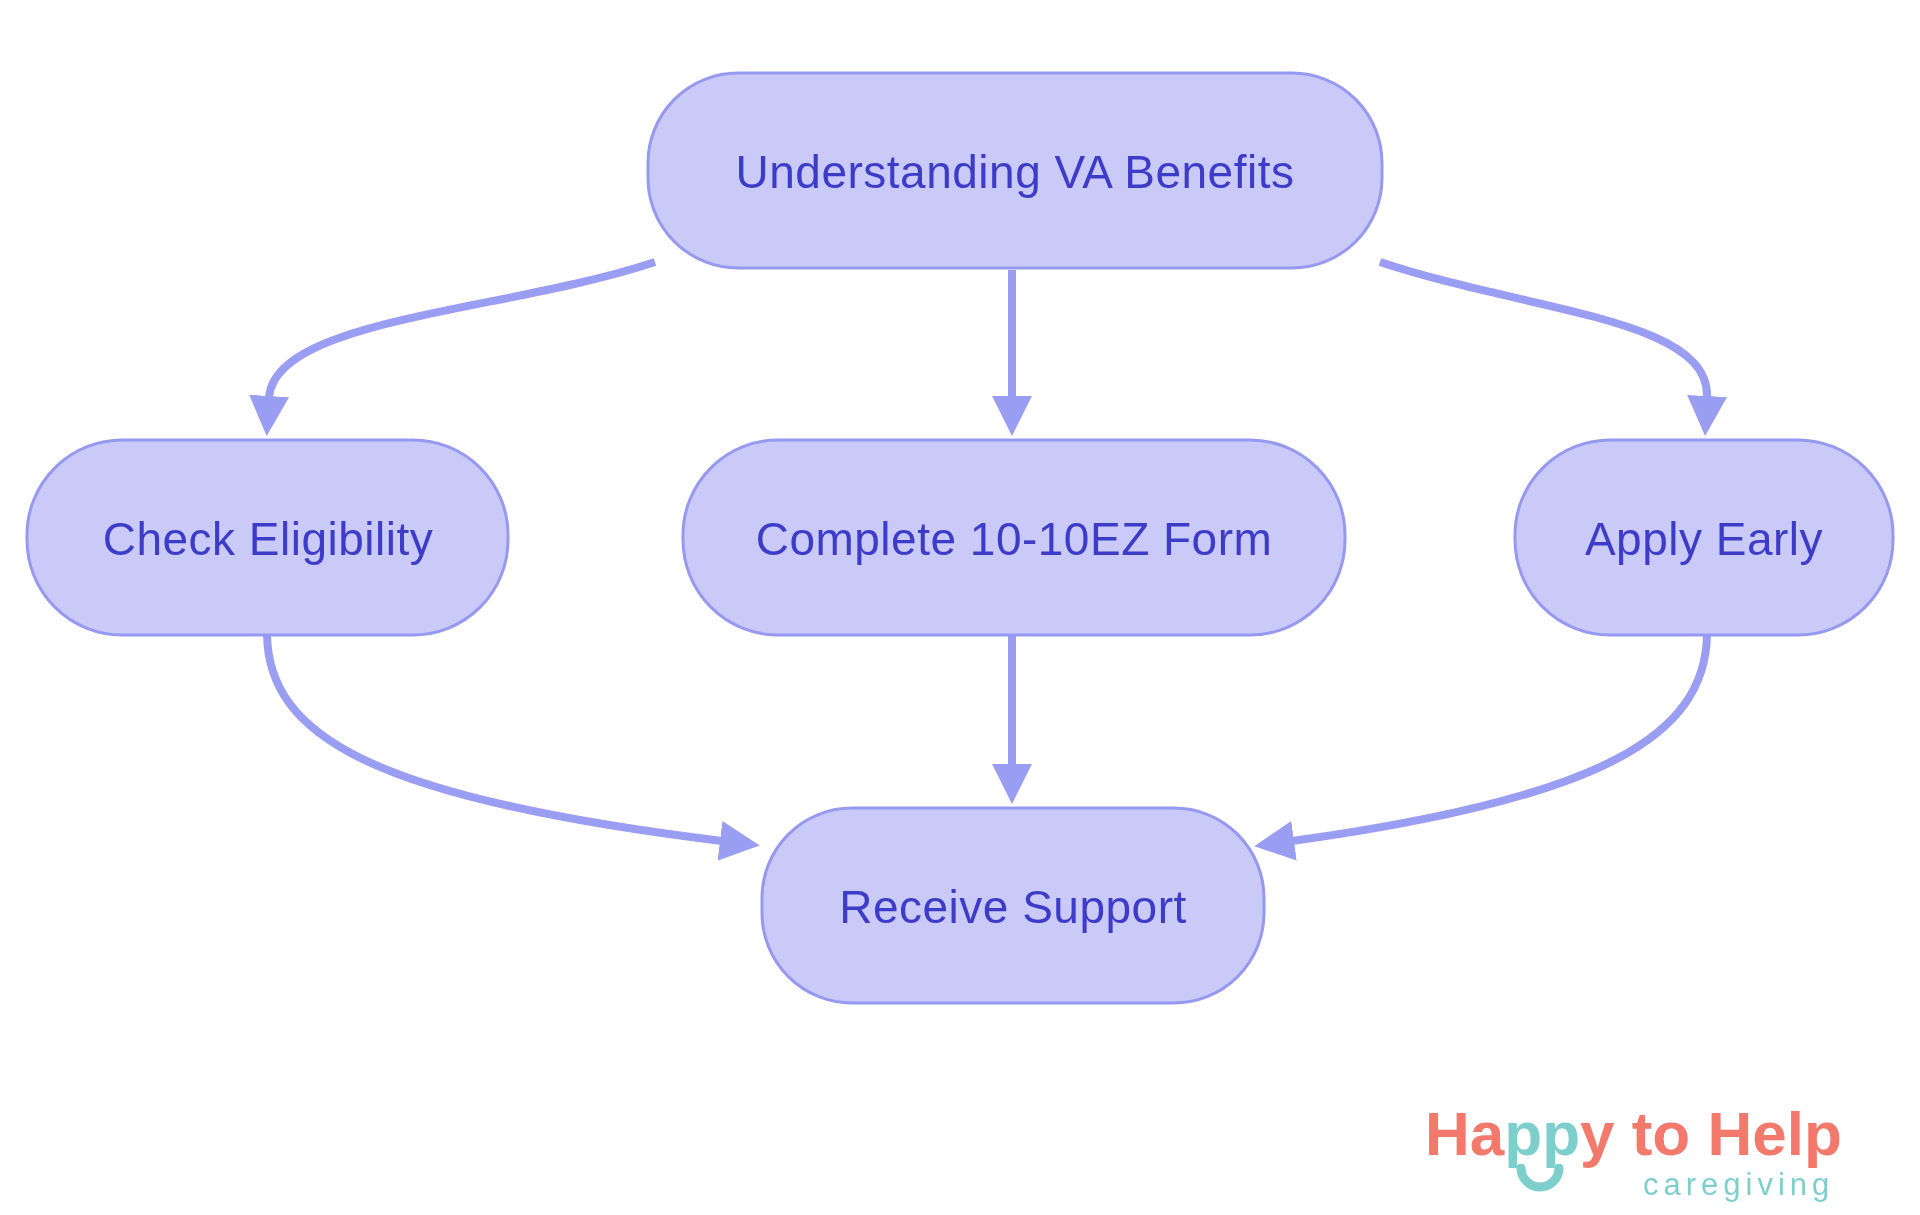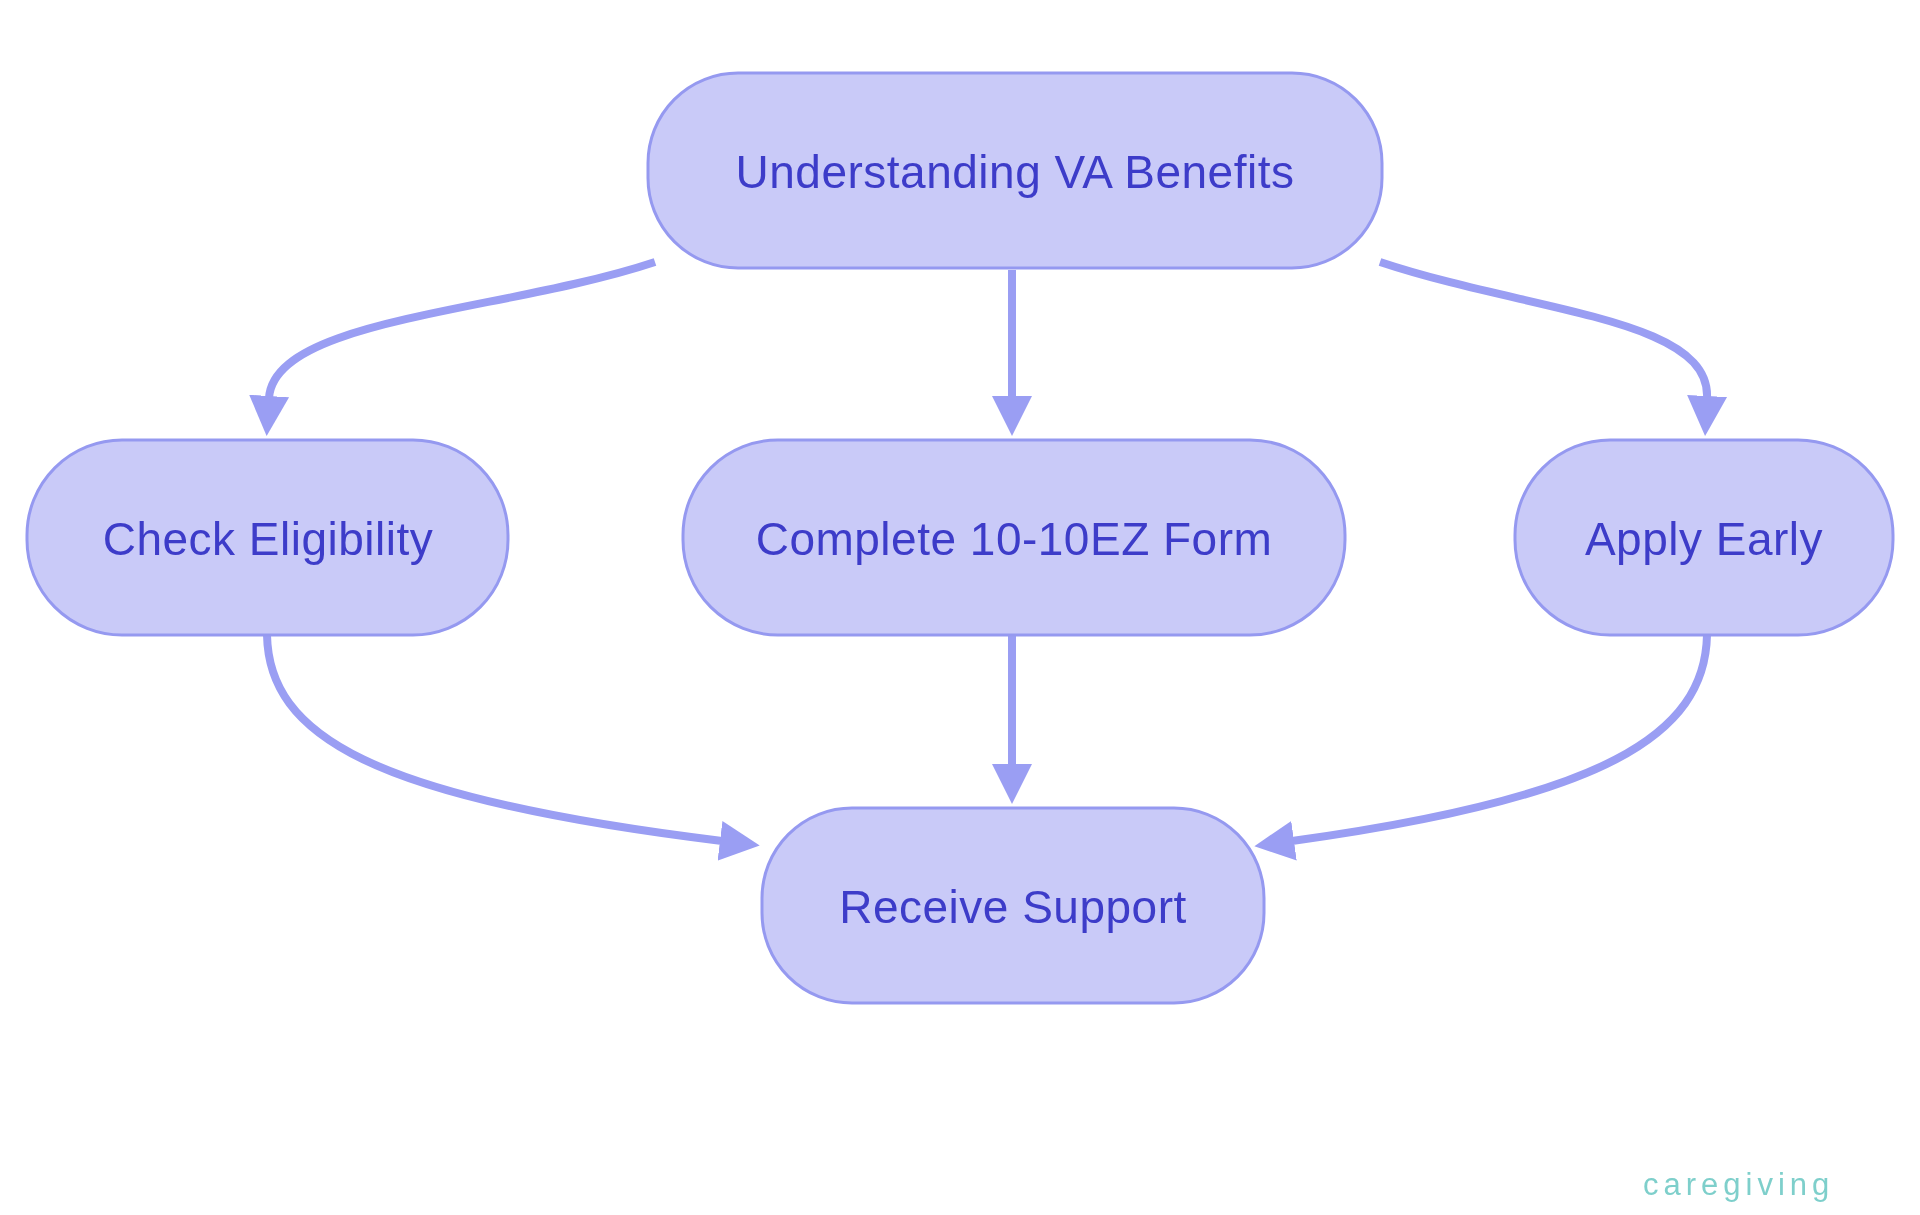--- a/index.html
+++ b/index.html
@@ -119,16 +119,21 @@
       <text class="node-label" x="1704" y="539">Apply Early</text>
     </g>
 
     <g>
       <rect class="node-shape" x="762" y="808" width="502" height="195" rx="90" ry="90"></rect>
       <text class="node-label" x="1013" y="907">Receive Support</text>
     </g>
   </svg>
 
   <div class="logo">
+    <div class="logo-title">
+      <span>Ha</span><span class="logo-pp"><span>pp</span><svg class="smile" width="48" height="32" viewBox="0 0 48 32">
+            <path d="M 5 4 A 19 19 0 0 0 43 4"></path>
+          </svg></span><span>y to Help</span>
+    </div>
     <div class="logo-sub">caregiving</div>
   </div>
 
 </div>
 
 </body></html>

